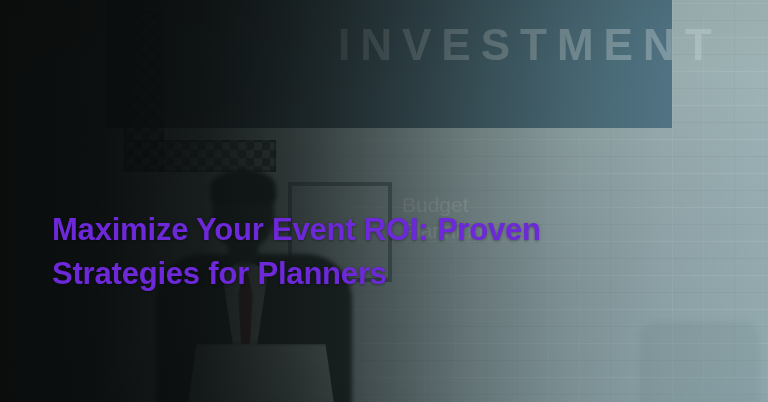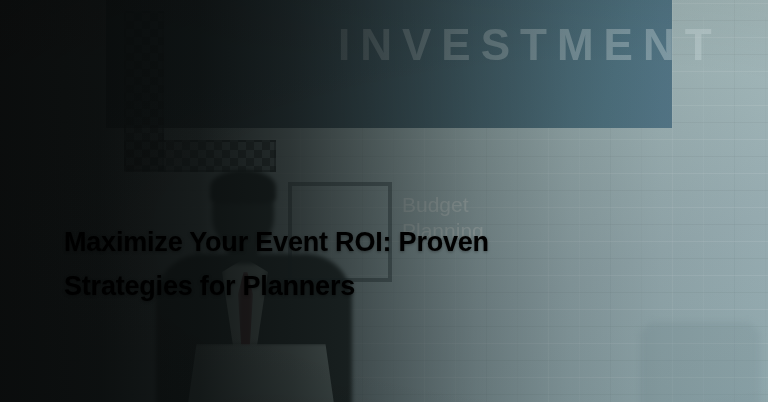--- a/index.html
+++ b/index.html
@@ -214,25 +214,25 @@
     inset: 0;
     background: radial-gradient(130% 110% at 78% 58%, rgba(0,0,0,0) 38%, rgba(0,0,0,0.20) 100%);
   }
 
   
   .headline {
     position: absolute;
     left: 48px;
     top: 204px;
     width: 630px;
-    margin: 16px;
-    font-size: 27px;
+    margin: 4px;
+    font-size: 31px;
     line-height: 44px;
     font-weight: 700;
-    color: #000000;
+    color: #6d28d9;
     letter-spacing: -0.2px;
     text-shadow: 0 1px 3px rgba(0,0,0,0.35);
     white-space: pre-line;
   }
 </style>
 </head>
 <body>
 
 <div class="hero">
 

